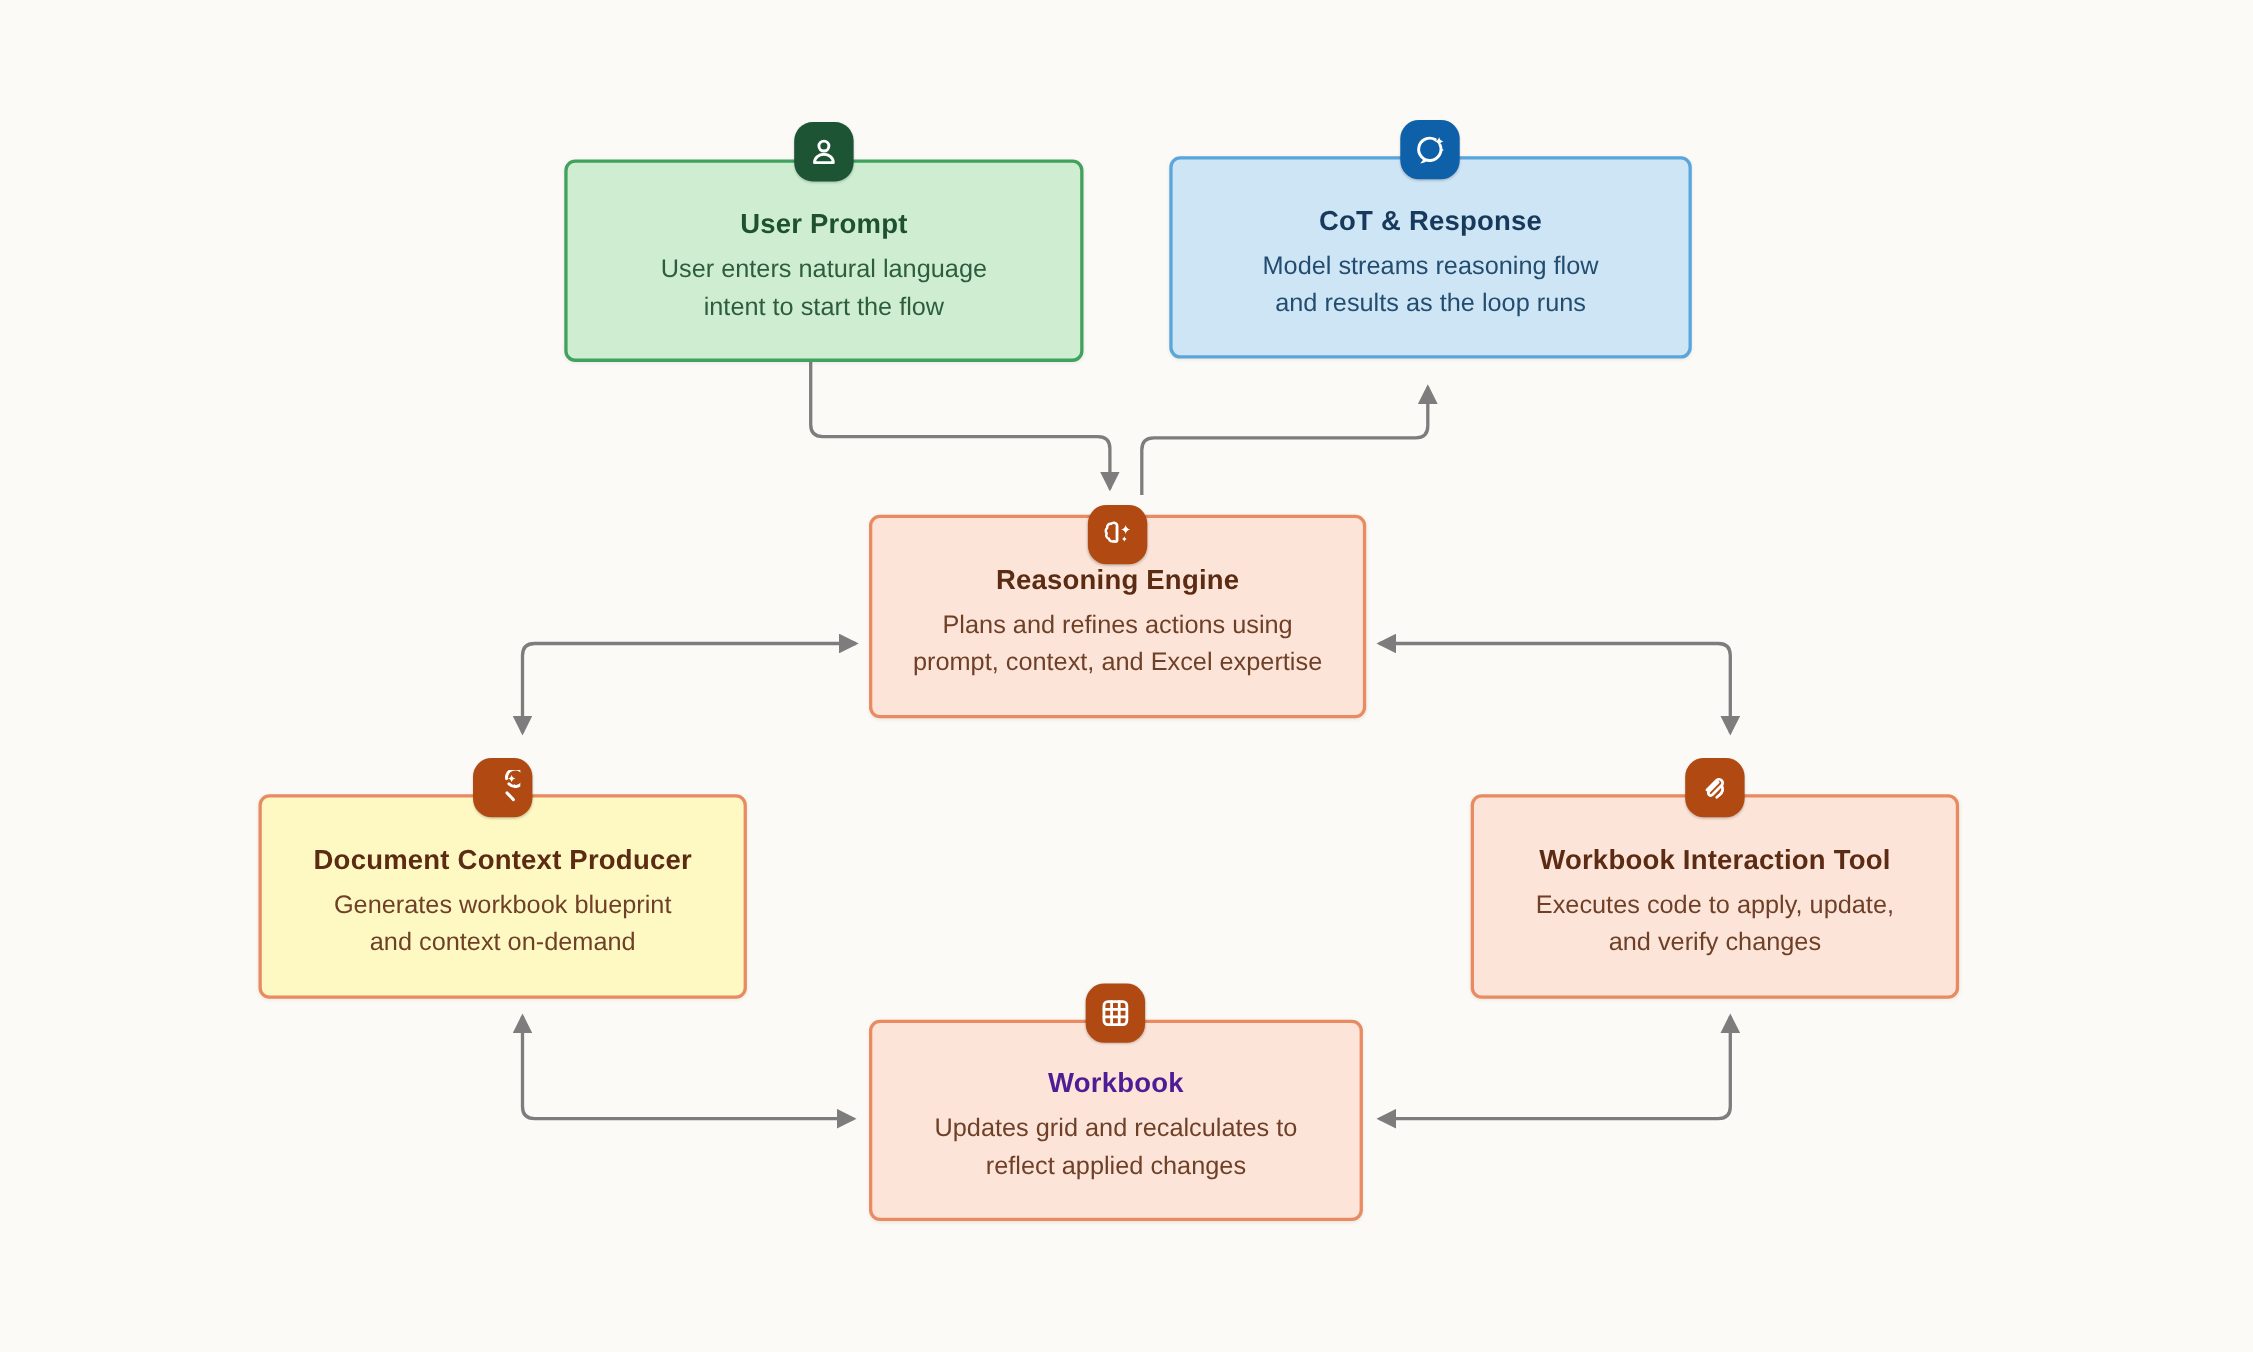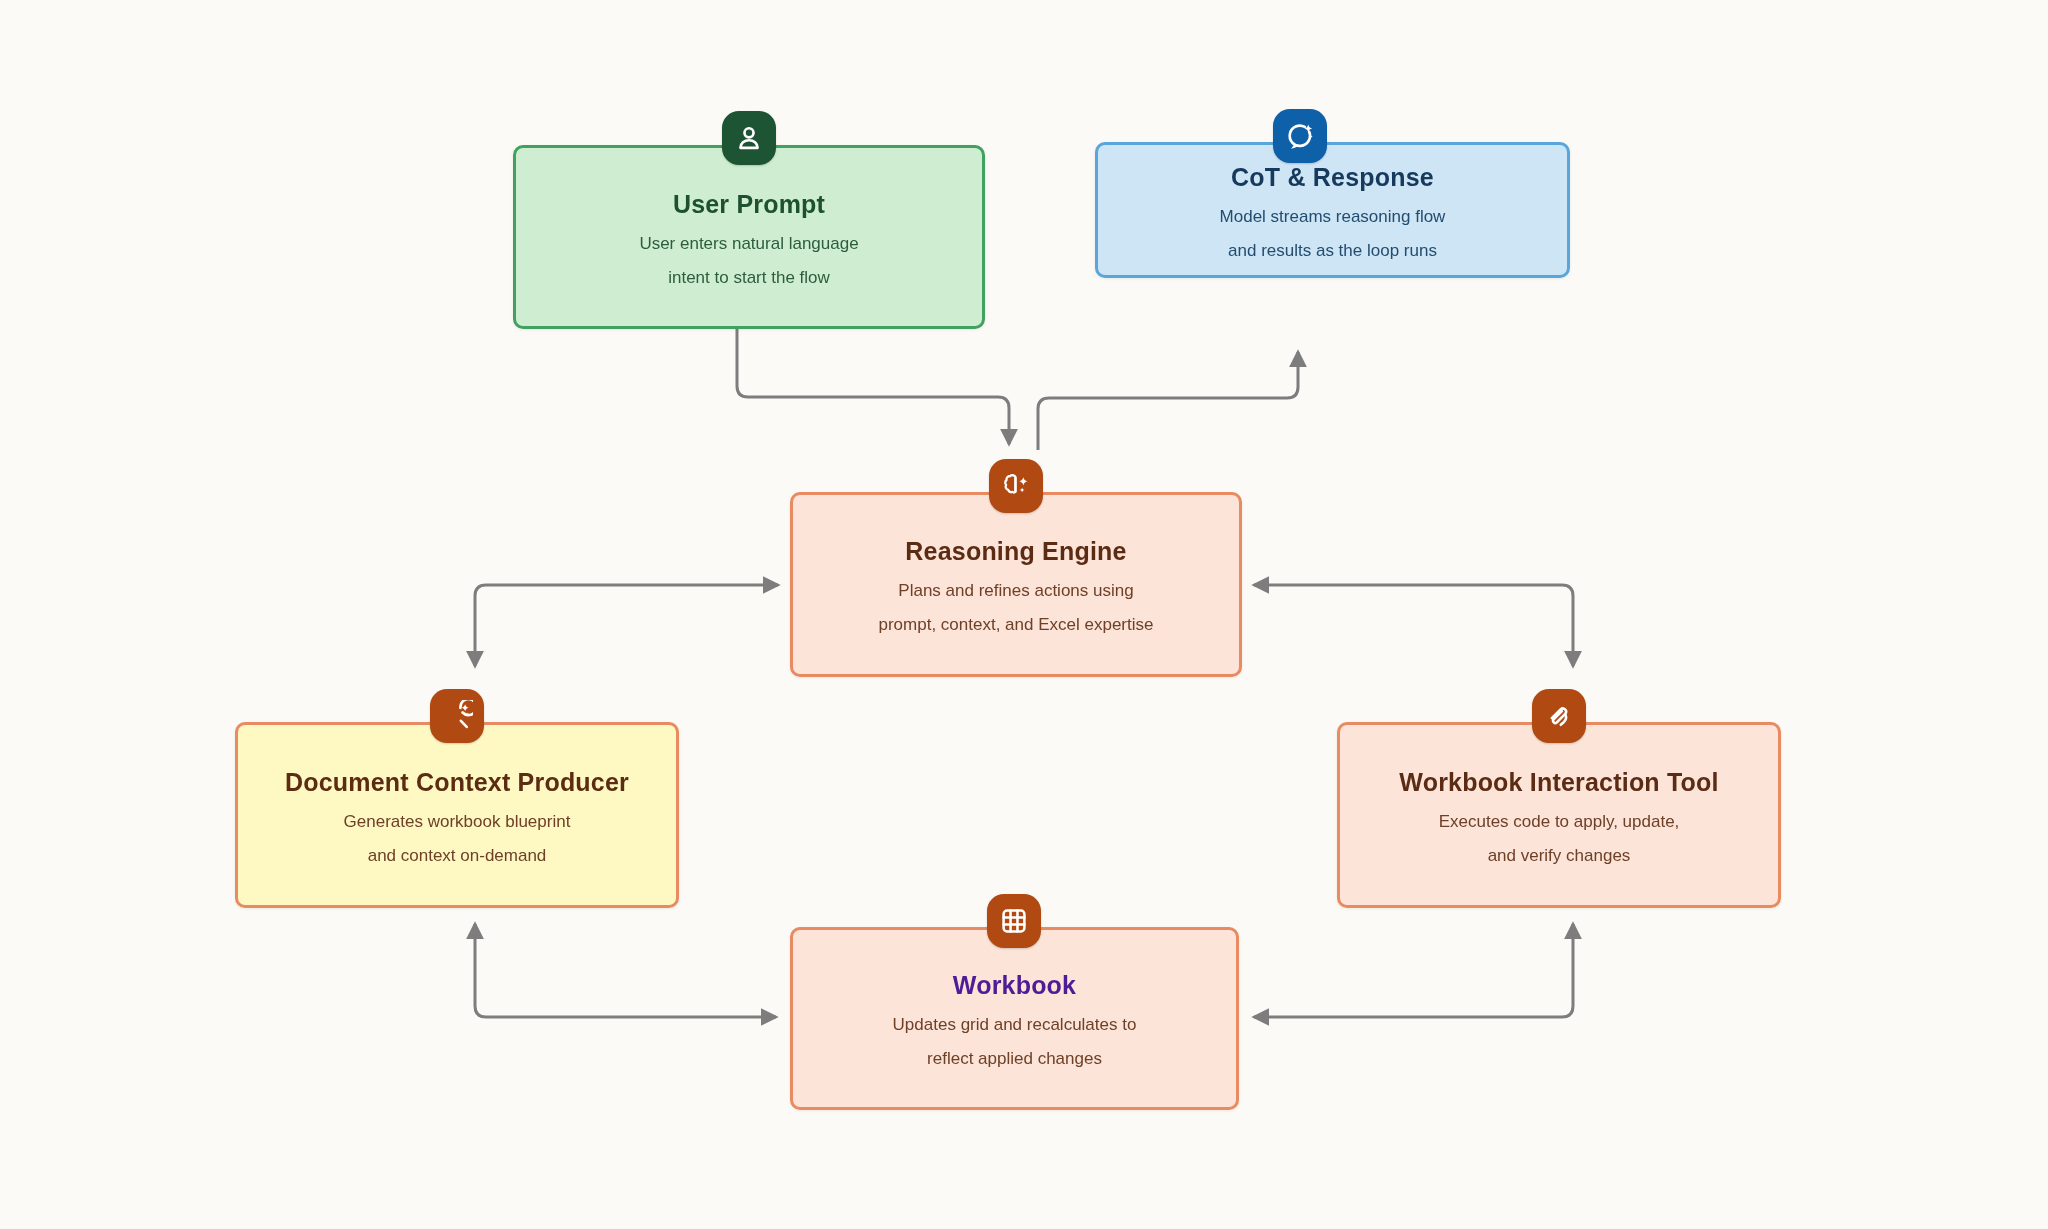--- a/index.html
+++ b/index.html
@@ -35,21 +35,21 @@
     box-shadow:0 1px 3px rgba(120,80,50,.10);
   }
   .node .title{
     font-size:25px;
     font-weight:700;
     line-height:32px;
     margin-bottom:7px;
     letter-spacing:.2px;
   }
   .node .desc{
-    font-size:17px;
+    font-size:23px;
     line-height:34px;
   }
   .badge{
     position:absolute;
     width:54px;height:54px;
     border-radius:17px;
     display:flex;
     align-items:center;
     justify-content:center;
     box-shadow:0 1px 2px rgba(0,0,0,.18);
@@ -83,35 +83,35 @@
     <div class="desc">User enters natural language</div>
     <div class="desc">intent to start the flow</div>
   </div>
   <div class="badge" style="left: 722px; top: 111px; background-color: rgb(28, 84, 52);">
     <svg width="32" height="32" viewBox="0 0 24 24" fill="none" stroke="#ffffff" stroke-width="2" stroke-linecap="round" stroke-linejoin="round">
       <circle cx="12" cy="8.1" r="3.4"></circle>
       <path d="M5.6 19.4c0-3.5 2.9-5.7 6.4-5.7s6.4 2.2 6.4 5.7z"></path>
     </svg>
   </div>
 
-  <div class="node" style="left: 1063px; top: 142px; width: 475px; height: 136px; background-color: rgb(206, 229, 245); border-color: rgb(88, 166, 220); color: rgb(35, 77, 112); margin-left: 32px;">
+  <div class="node" style="left: 1063px; top: 142px; width: 475px; height: 184px; background-color: rgb(206, 229, 245); border-color: rgb(88, 166, 220); color: rgb(35, 77, 112);">
     <div class="title" style="color: rgb(22, 57, 92);">CoT &amp; Response</div>
     <div class="desc">Model streams reasoning flow</div>
     <div class="desc">and results as the loop runs</div>
   </div>
   <div class="badge" style="left: 1273px; top: 109px; background-color: rgb(14, 96, 169);">
     <svg width="32" height="32" viewBox="0 0 24 24" fill="none" stroke="#ffffff" stroke-width="2" stroke-linecap="round" stroke-linejoin="round">
       <path d="M15.6 5.2 A7.6 7.6 0 1 0 18.9 8.9"></path>
       <path d="M7.5 18.7 5.3 21.5c2.2-.2 3.7-.9 5-2z" fill="#ffffff" stroke="none"></path>
       <path d="M18.2 3.4c.36 1.7 1.34 2.68 3 3-1.66.36-2.64 1.34-3 3-.36-1.66-1.34-2.64-3-3 1.66-.32 2.64-1.3 3-3z" fill="#ffffff" stroke="none"></path>
       <path d="M19.9 10.6c.2.95.75 1.5 1.7 1.7-.95.2-1.5.75-1.7 1.7-.2-.95-.75-1.5-1.7-1.7.95-.2 1.5-.75 1.7-1.7z" fill="#ffffff" stroke="none"></path>
     </svg>
   </div>
 
-  <div class="node" style="left: 790px; top: 492px; width: 452px; height: 185px; background-color: rgb(252, 228, 216); border-color: rgb(232, 138, 98); color: rgb(111, 64, 40);">
+  <div class="node" style="left: 790px; top: 468px; width: 452px; height: 185px; background-color: rgb(252, 228, 216); border-color: rgb(232, 138, 98); color: rgb(111, 64, 40);">
     <div class="title" style="color: rgb(92, 43, 19);">Reasoning Engine</div>
     <div class="desc">Plans and refines actions using</div>
     <div class="desc">prompt, context, and Excel expertise</div>
   </div>
   <div class="badge" style="left: 989px; top: 459px; background-color: rgb(176, 74, 18);">
     <svg width="32" height="32" viewBox="0 0 24 24" fill="none" stroke="#ffffff" stroke-width="1.7" stroke-linecap="round" stroke-linejoin="round">
       <path d="M11.6 5.2c-.9-1.5-3-1.7-4.1-.5-1.6-.2-2.9 1.2-2.6 2.8-1.2.9-1.3 2.7-.3 3.7-.9 1.4-.1 3.2 1.5 3.6.3 1.5 2 2.3 3.4 1.6.7.9 2.1.6 2.1-.6z"></path>
       <path d="M11.6 6.2v10.2"></path>
       <path d="M17.5 5.4c.37 1.72 1.38 2.73 3.1 3.1-1.72.37-2.73 1.38-3.1 3.1-.37-1.72-1.38-2.73-3.1-3.1 1.72-.37 2.73-1.38 3.1-3.1z" fill="#ffffff" stroke="none"></path>
       <path d="M16.6 13.1c.22 1.05.83 1.66 1.9 1.9-1.07.24-1.68.85-1.9 1.9-.22-1.05-.83-1.66-1.9-1.9 1.07-.24 1.68-.85 1.9-1.9z" fill="#ffffff" stroke="none"></path>

